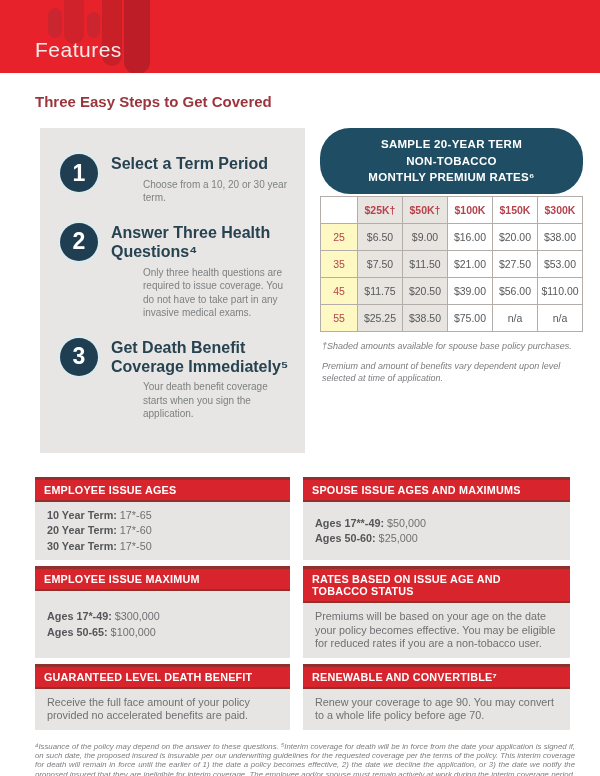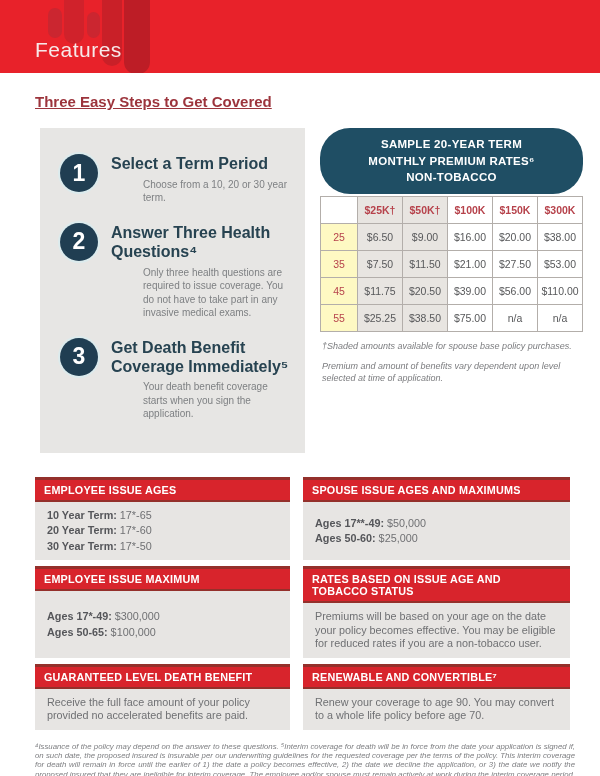--- a/index.html
+++ b/index.html
@@ -14,21 +14,21 @@
   .pill.p2{left:64px;top:-14px;width:20px;height:58px;background:#d0222b;}
   .pill.p3{left:87px;top:12px;width:13px;height:26px;background:#cb2630;}
   .pill.p4{left:102px;top:-16px;width:20px;height:82px;background:#c92028;}
   .pill.p5{left:124px;top:-18px;width:26px;height:92px;background:#bd1d26;}
   .banner-title{
     position:absolute;left:35px;bottom:11px;font-size:21px;font-weight:400;
     color:#f7e9e9;letter-spacing:0.5px;
   }
   
   .heading{
-    margin:20px 0 18px 35px;font-size:15px;font-weight:bold;color:#9c343c;text-decoration:underline;
+    margin:20px 0 18px 35px;font-size:15px;font-weight:bold;color:#9c343c;
   }
   
   .top-section{display:flex;gap:15px;padding:0 17px 0 40px;align-items:flex-start;}
   .steps-panel{
     width:265px;box-sizing:border-box;background:#e7e6e4;
     padding:24px 14px 16px 20px;min-height:213px;
   }
   .step{display:flex;gap:13px;margin-bottom:16px;align-items:flex-start;}
   .step-circle{
     width:38px;height:38px;border-radius:50%;background:#203e52;color:#ffffff;
@@ -115,22 +115,22 @@
         <div>
           <div class="step-title">Get Death Benefit Coverage Immediately⁵</div>
           <div class="step-desc">Your death benefit coverage starts when you sign the application.</div>
         </div>
       </div>
     </div>
 
     <div class="rates">
       <div class="rate-header">
         <div>SAMPLE 20-YEAR TERM</div>
+        <div>NON-TOBACCO</div>
         <div>MONTHLY PREMIUM RATES⁶</div>
-        <div>NON-TOBACCO</div>
       </div>
       <table class="rate-grid">
         <colgroup>
           <col class="age-col">
             <col>
             <col>
             <col>
             <col>
             <col>
         </colgroup>

